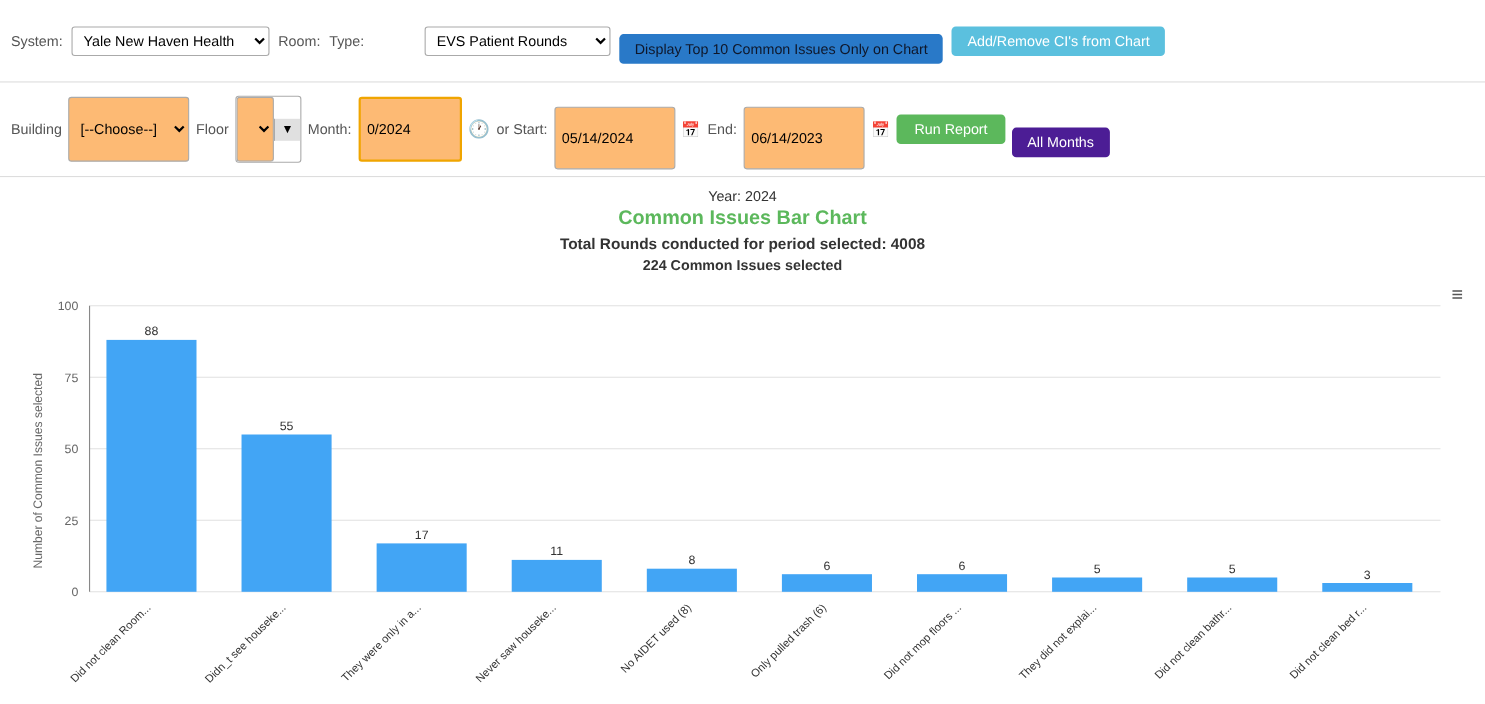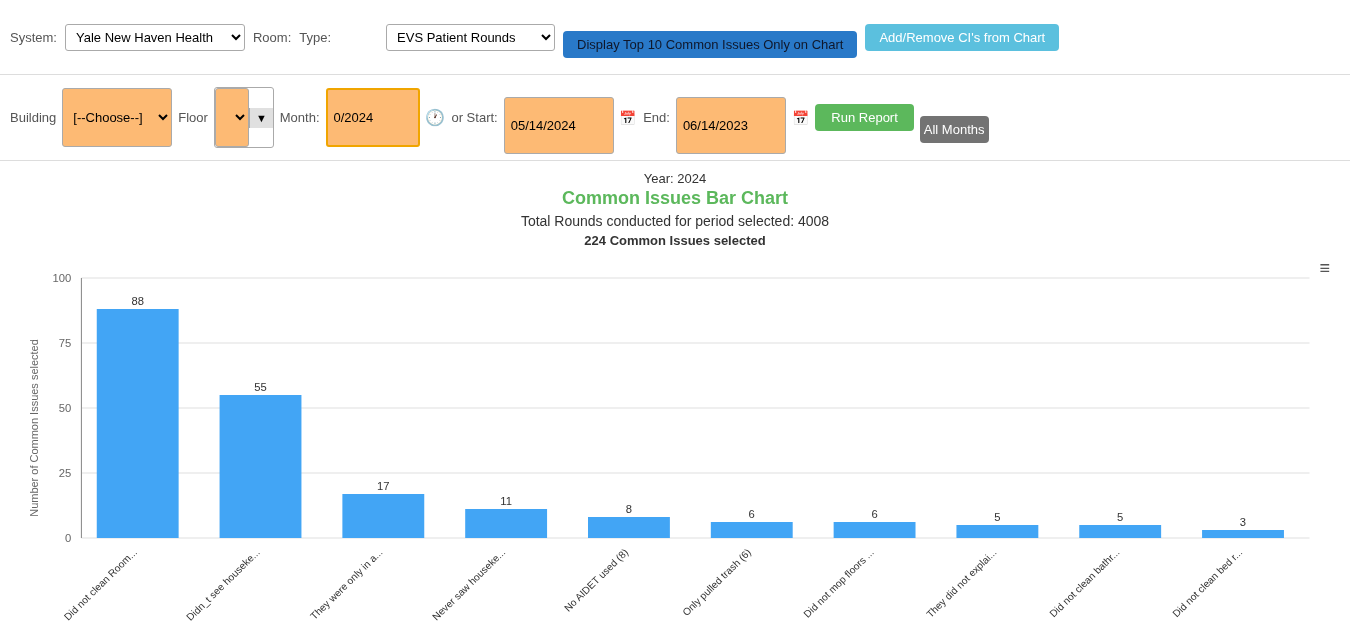--- a/index.html
+++ b/index.html
@@ -65,25 +65,25 @@
     .btn-run {
       background: #5cb85c;
       color: #fff;
       border: none;
       border-radius: 4px;
       padding: 6px 16px;
       font-size: 13px;
       cursor: pointer;
     }
     .btn-all-months {
-      background: #737373;
+      background: #4c1d95;
       color: #fff;
       border: none;
       border-radius: 4px;
-      padding: 6px 4px;
+      padding: 6px 14px;
       font-size: 13px;
       cursor: pointer;
       margin-top: 23px;
     }
 
     .chart-container {
       padding: 10px 20px 20px 20px;
     }
     .chart-title-year {
       text-align: center;
@@ -94,21 +94,21 @@
     .chart-title-main {
       text-align: center;
       font-size: 18px;
       color: #5cb85c;
       font-weight: bold;
       margin-bottom: 4px;
     }
     .chart-subtitle {
       text-align: center;
       font-size: 14px;
-      font-weight: normal;
+      font-weight: bold;
       color: #333;
       margin-bottom: 4px;
     }
     .chart-issues {
       text-align: center;
       font-size: 13px;
       color: #333;
       margin-bottom: 10px;
     }
     .chart-issues span { font-weight: bold; margin-top: 38px; }

